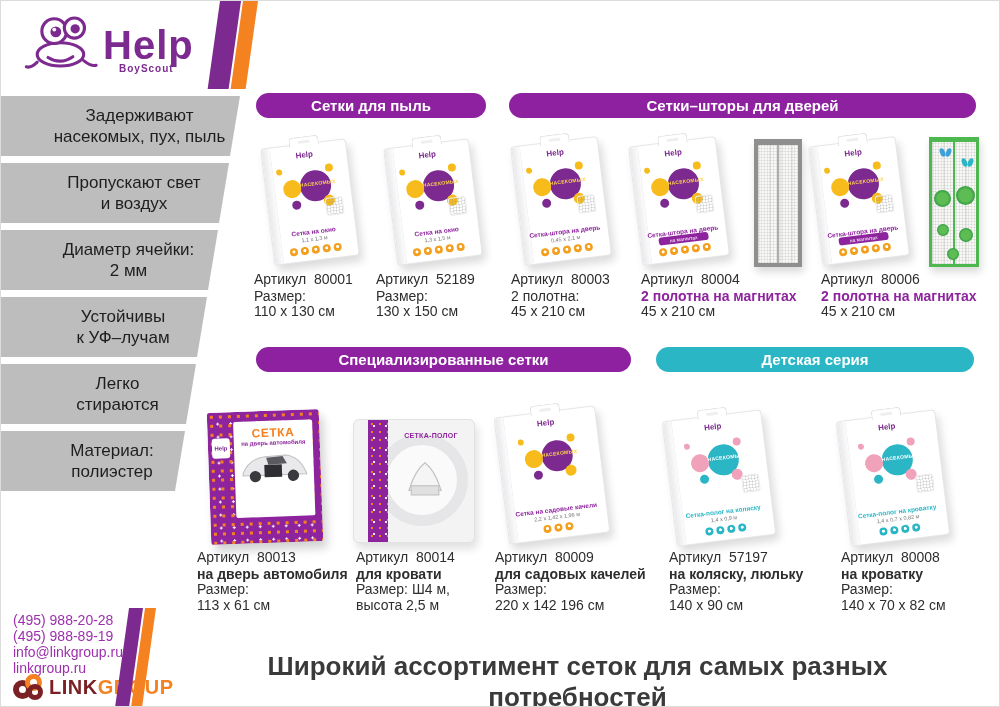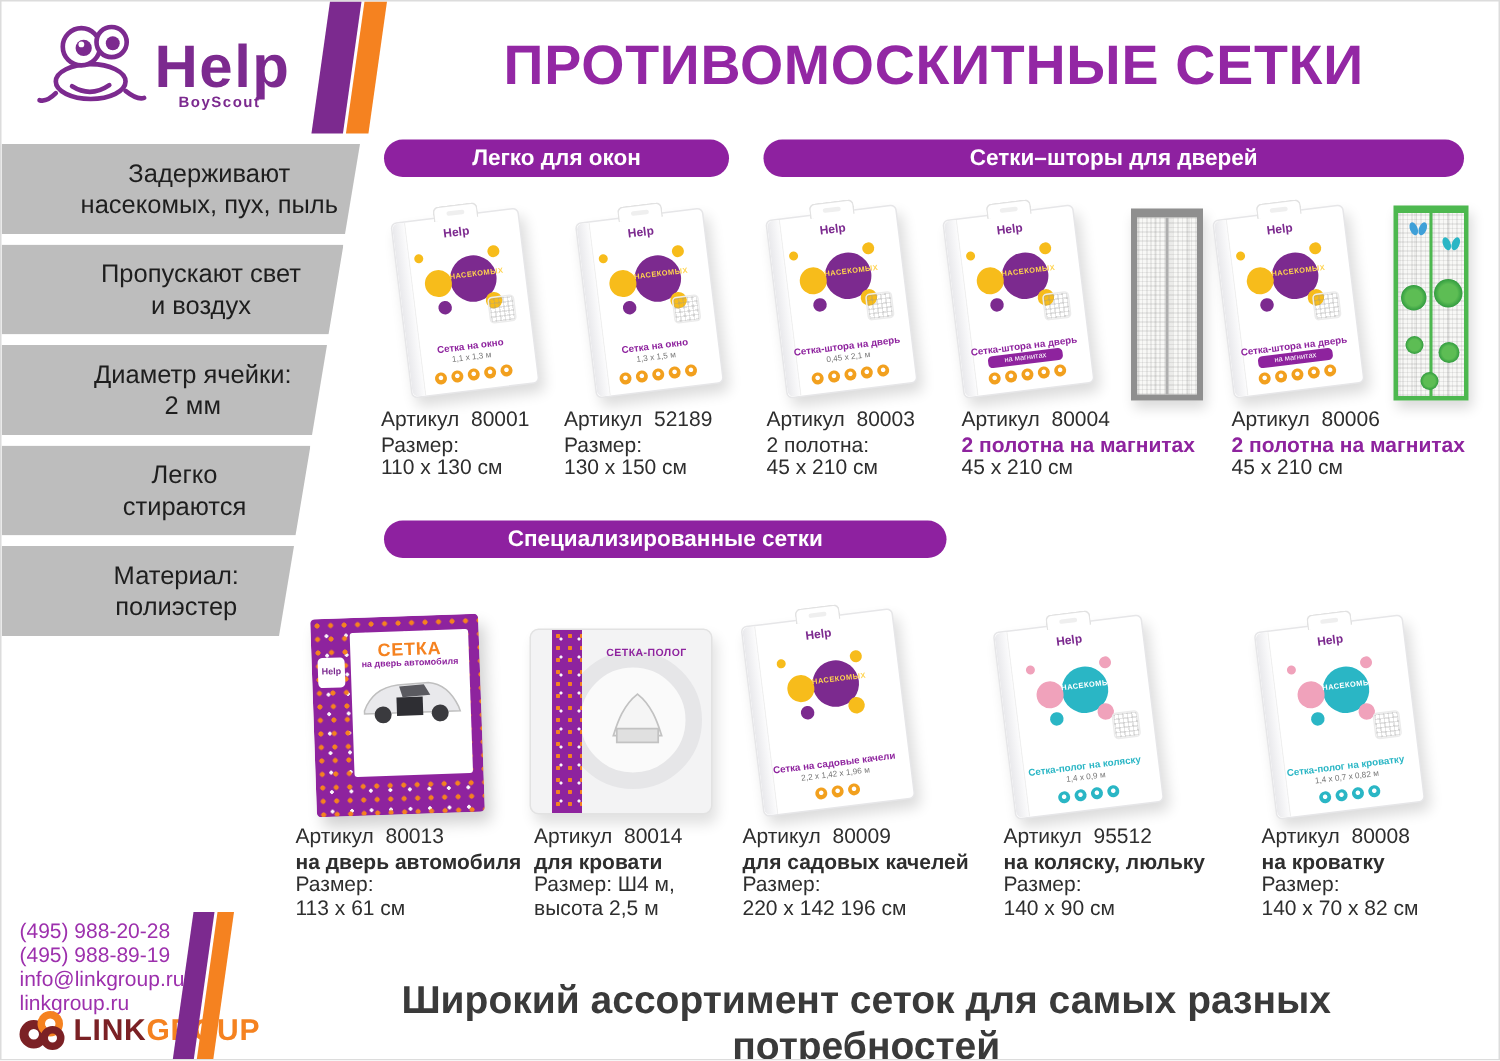--- a/index.html
+++ b/index.html
@@ -160,38 +160,40 @@
         <path d="M32 60 Q48 70 64 59"></path>
         <path d="M18 66 Q10 74 4 72"></path>
         <path d="M78 64 Q88 72 94 70"></path>
       </g>
     </svg>
     <div class="helpword">Help</div>
     <div class="boyscout">BoyScout</div>
   </div>
   <div class="stripe" id="st-p"></div>
   <div class="stripe" id="st-o"></div>
-  <div class="main-title">ПРОТИВОМОСКИТНЫЕ СЕТКИ</div>
 
   <div class="sidebar">
     <div class="sb">Задерживают
 насекомых, пух, пыль</div>
     <div class="sb">Пропускают свет
 и воздух</div>
     <div class="sb">Диаметр ячейки:
 2 мм</div>
+    <div class="sb">Устойчивы
+к УФ–лучам</div>
     <div class="sb">Легко
 стираются</div>
     <div class="sb">Материал:
 полиэстер</div>
   </div>
 
-  <div class="pill" id="pill-windows">Легко для окон</div>
+  <div class="pill" id="pill-windows">Сетки для пыль</div>
   <div class="pill" id="pill-doors">Сетки–шторы для дверей</div>
   <div class="pill" id="pill-special">Специализированные сетки</div>
+  <div class="pill teal" id="pill-kids">Детская серия</div>
 
   <div>
     <div class="pbox tilt" style="left:266px;top:142px;width:84px;height:116px">
       <div class="tab"></div>
       <div class="spine"></div>
       <div class="bhelp">Help</div>
       <div class="blobs py">
         <i class="blob b1"></i>
           <i class="blob b2"></i>
           <i class="blob b3"></i>
@@ -448,21 +450,21 @@
       <div class="btitle" style="color:#2ab6c5">Сетка-полог на коляску</div>
       <div class="bsize">1,4 x 0,9 м</div>
       <div class="bdots teal">
           <i></i>
           <i></i>
           <i></i>
           <i></i>
         </div>
     </div>
     <div class="ptext" style="left:668px;top:549px">
-      <div class="art">Артикул  95512</div>
+      <div class="art">Артикул  57197</div>
       <div class="pl b">на коляску, люльку</div>
       <div class="pl">Размер:</div>
       <div class="pl">140 x 90 см</div>
     </div>
   </div>
 
   <div>
     <div class="pbox tilt" style="left:842px;top:414px;width:98px;height:124px">
       <div class="tab"></div>
       <div class="spine"></div>

